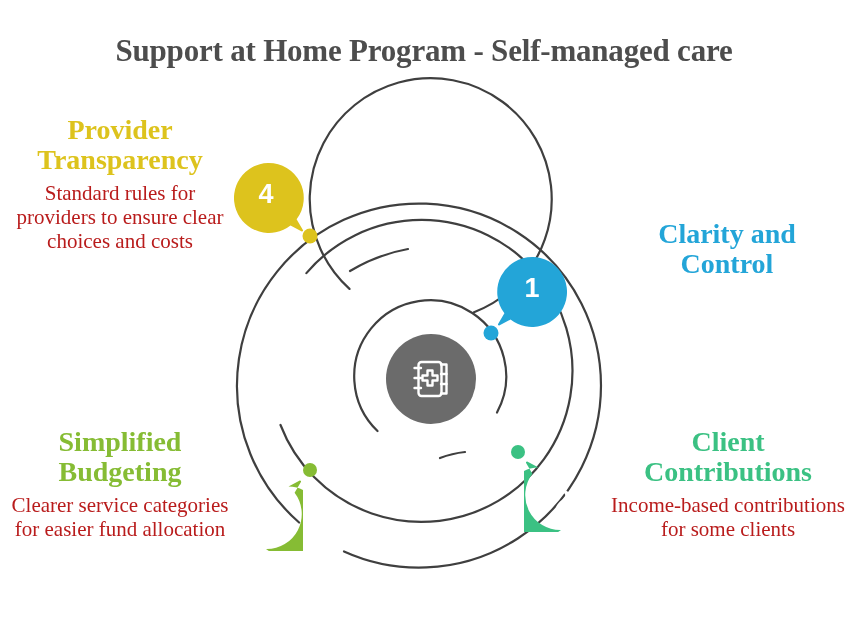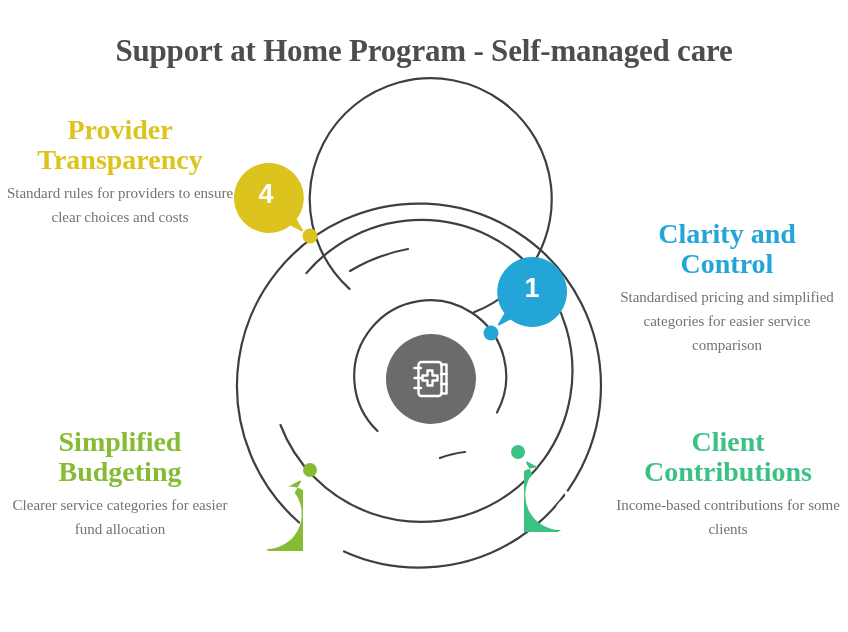--- a/index.html
+++ b/index.html
@@ -103,22 +103,22 @@
     position: absolute;
     text-align: center;
   }
   .quadrant .q-heading {
     font-size: 28px;
     font-weight: bold;
     line-height: 30px;
     margin: 0;
   }
   .quadrant .q-body {
-    font-size: 15px;
-    color: #737373;
+    font-size: 21px;
+    color: #b91c1c;
     line-height: 24px;
     margin: 6px 0 0 0;
   }
 
   #quadrant-provider-transparency {
     left: 6px;
     top: 115px;
     width: 228px;
   }
   #quadrant-provider-transparency .q-heading { color: #ddc31d; }
@@ -219,21 +219,20 @@
     <span class="badge-num">4</span>
   </div>
 
   <div class="quadrant" id="quadrant-provider-transparency">
     <p class="q-heading">Provider Transparency</p>
     <p class="q-body">Standard rules for providers to ensure clear choices and costs</p>
   </div>
 
   <div class="quadrant" id="quadrant-clarity-and-control">
     <p class="q-heading">Clarity and Control</p>
-    <p class="q-body">Standardised pricing and simplified categories for easier service comparison</p>
   </div>
 
   <div class="quadrant" id="quadrant-simplified-budgeting">
     <p class="q-heading">Simplified Budgeting</p>
     <p class="q-body">Clearer service categories for easier fund allocation</p>
   </div>
 
   <div class="quadrant" id="quadrant-client-contributions">
     <p class="q-heading">Client Contributions</p>
     <p class="q-body">Income-based contributions for some clients</p>

